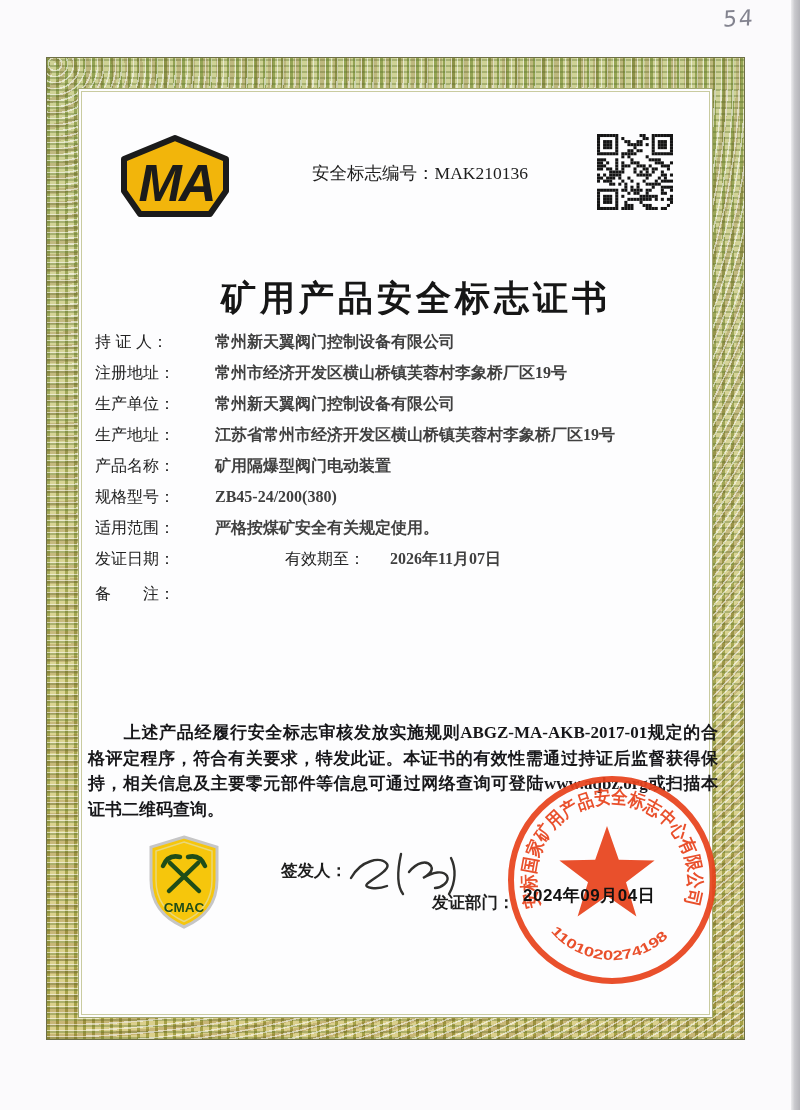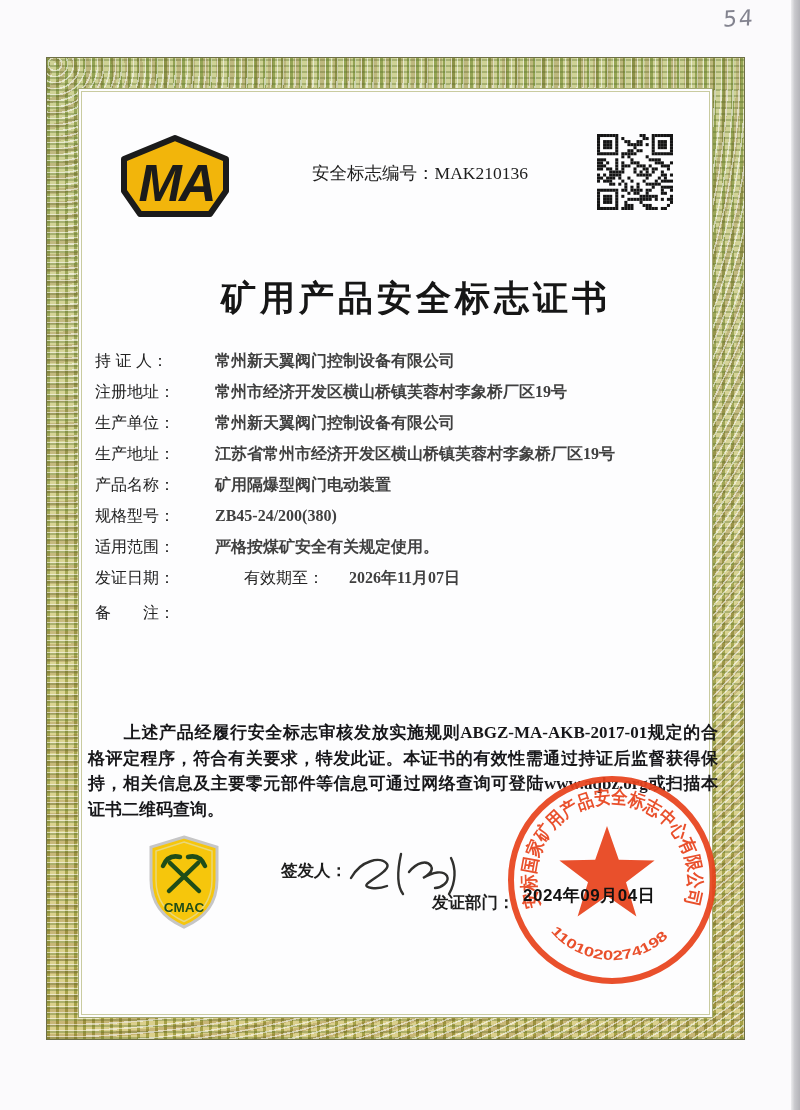--- a/index.html
+++ b/index.html
@@ -23,29 +23,29 @@
   .frame-inner{position:absolute;left:31px;top:30px;right:31px;bottom:21px;
      background:#fdfdfe;border:1px solid #a3a872;box-shadow:inset 0 0 0 2px #fdfdfe, inset 0 0 0 3px #c9cba0;}
   
   .ma-logo{left:116px;top:133px;width:118px;height:86px;}
   .cert-no{left:250px;top:161px;width:340px;text-align:center;font-size:17.5px;
      font-family:"Liberation Serif","DejaVu Serif",serif;white-space:nowrap;}
   .qr{left:597px;top:132px;width:76px;height:80px;}
   .title{left:96px;top:243px;width:640px;text-align:center;font-size:35px;font-weight:900;
      letter-spacing:4px;color:#161616;margin-top:32px;}
   
-  .fields{left:95px;top:350px;width:628px;font-size:16px;}
+  .fields{left:95px;top:331px;width:628px;font-size:16px;}
   .frow{display:flex;line-height:22px;margin-bottom:9px;}
   .flabel{flex:0 0 120px;color:#222;}
   .fvalue{font-family:"Liberation Serif","DejaVu Serif",serif;font-weight:700;color:#404040;}
   .frow.std{line-height:21px;margin-bottom:7px;}
   .frow.std .flabel{flex:0 0 215px;}
   .frow.std .fvalue{width:400px;}
   .frow.dates{margin-bottom:13px;}
-  .frow.dates .flabel2{flex:0 0 105px;margin-left:29px;}
+  .frow.dates .flabel2{flex:0 0 105px;margin-left:70px;}
   .frow.dates .fvalue{flex:0 0 175px;}
   
   .paragraph{left:88px;top:720px;width:630px;font-size:17px;line-height:25.5px;
      font-family:"Liberation Serif","DejaVu Serif",serif;font-weight:700;color:#17171a;
      text-align:justify;text-indent:2.1em;}
   
   .cmac-logo{left:146px;top:834px;width:76px;height:96px;}
   .signer-label{left:281px;top:860px;font-size:16.5px;font-weight:700;text-align:right;}
   .signature{left:343px;top:838px;width:130px;height:70px;}
   .dept-label{left:432px;top:860px;font-size:16.5px;font-weight:700;margin-top:32px;}

